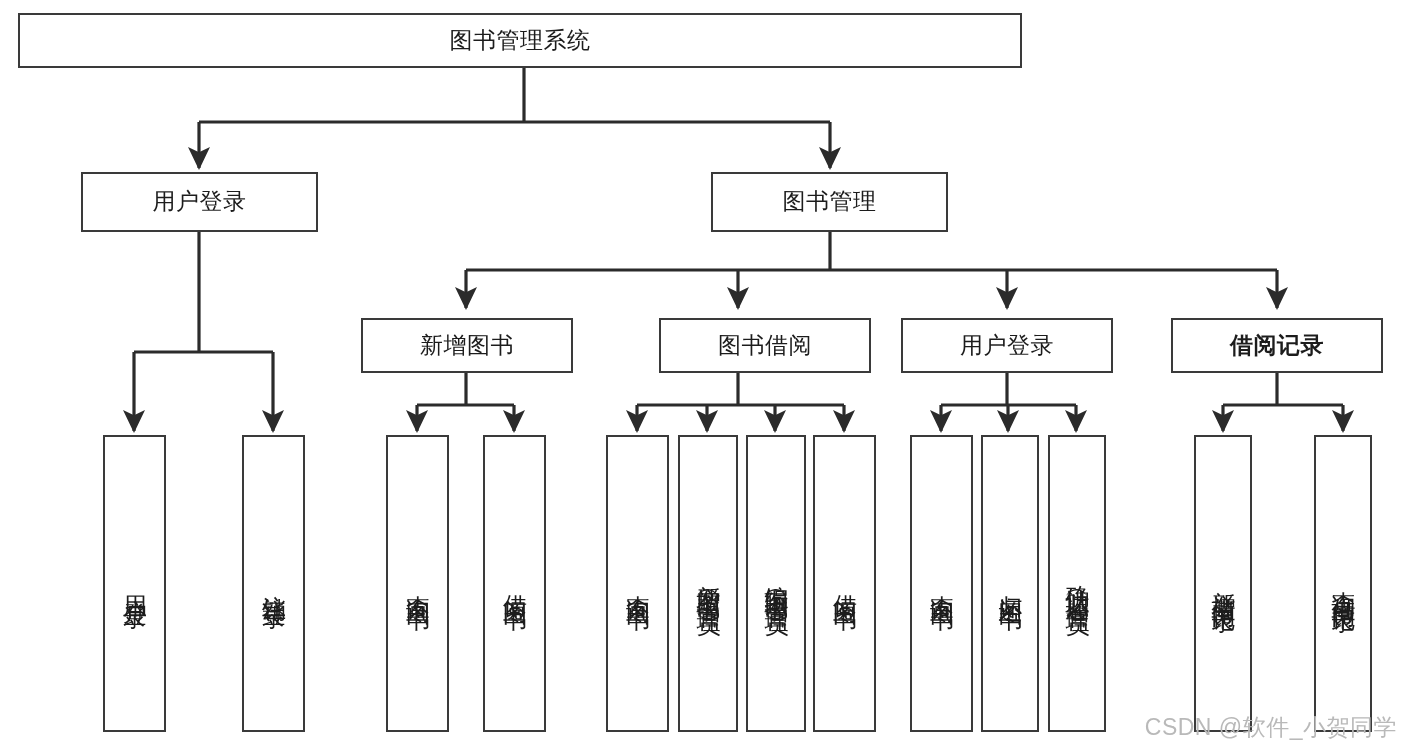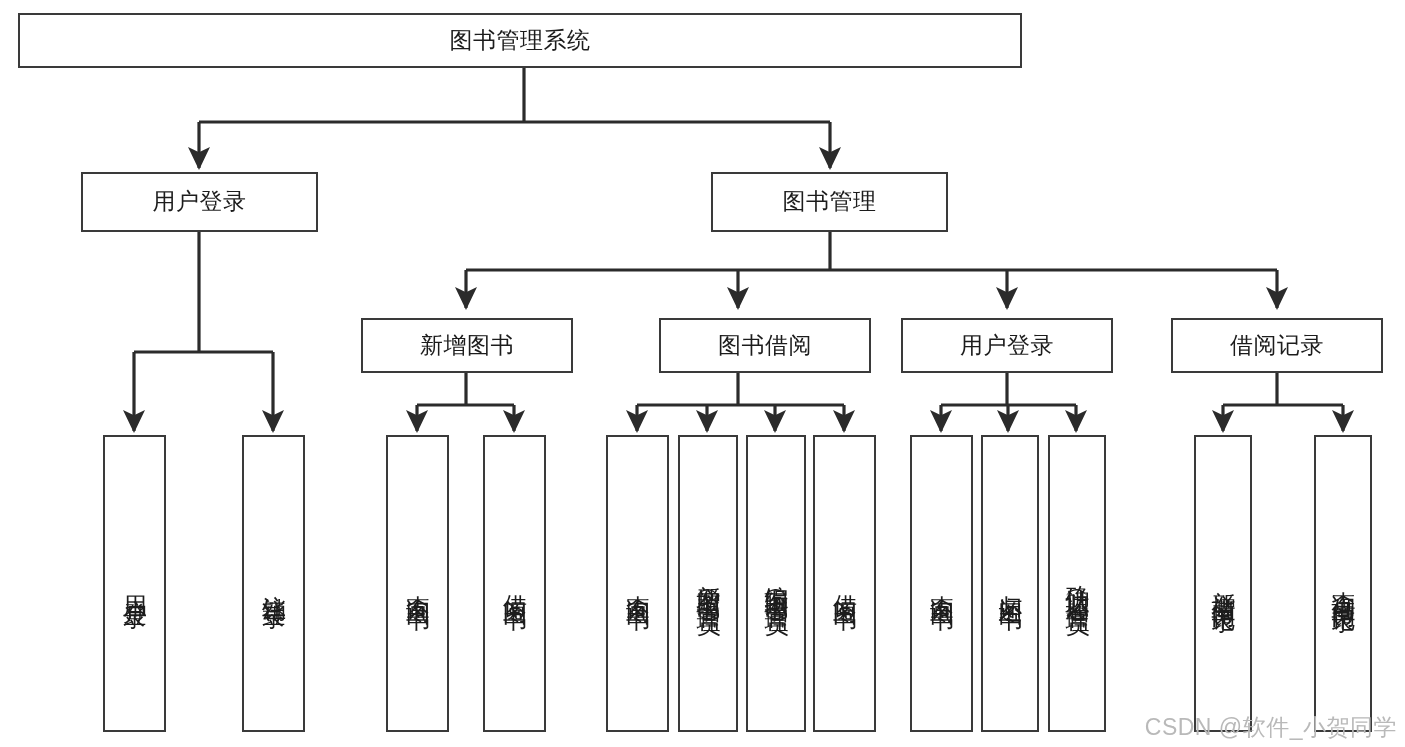--- a/index.html
+++ b/index.html
@@ -146,21 +146,21 @@
 
   <div class="node h" style="left:361px; top:318px; width:212px; height:55px;">
     <span class="lbl">新增图书</span>
   </div>
   <div class="node h" style="left:632px; top:318px; width:212px; height:55px;margin-left:27px;">
     <span class="lbl">图书借阅</span>
   </div>
   <div class="node h" style="left:901px; top:318px; width:212px; height:55px;">
     <span class="lbl">用户登录</span>
   </div>
-  <div class="node h" style="left:1171px; top:318px; width:212px; height:55px;">
+  <div class="node h" style="left:1171px; top:318px; width:212px; height:55px;font-weight:bold;">
     <span class="lbl">借阅记录</span>
   </div>
 
   <div class="node v" style="left:103px; top:435px; width:63px; height:297px;">
     <span class="lbl">用户登录</span>
   </div>
   <div class="node v" style="left:242px; top:435px; width:63px; height:297px;">
     <span class="lbl">注销登录</span>
   </div>
 

